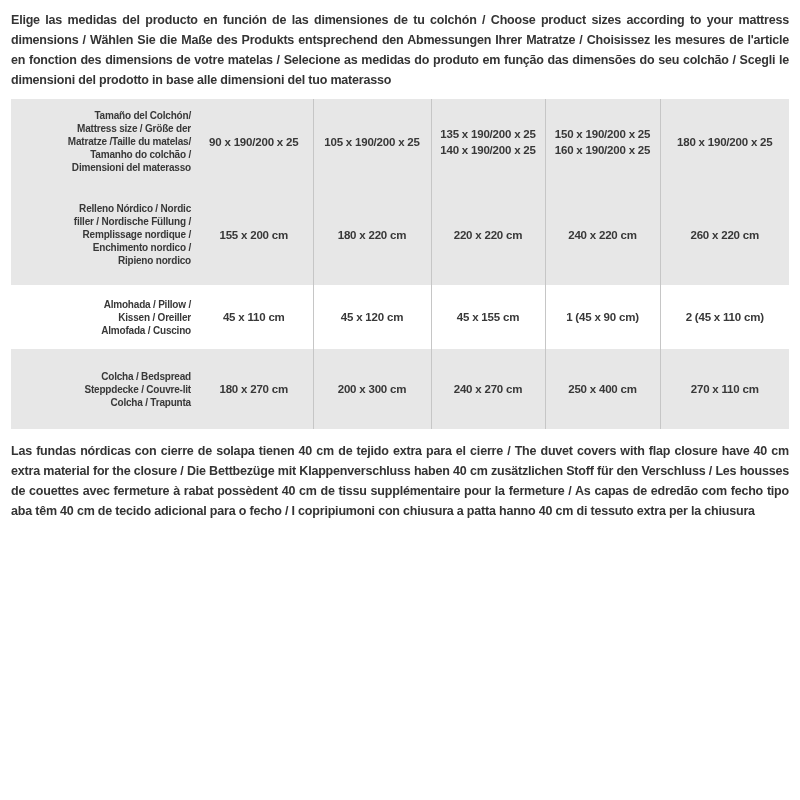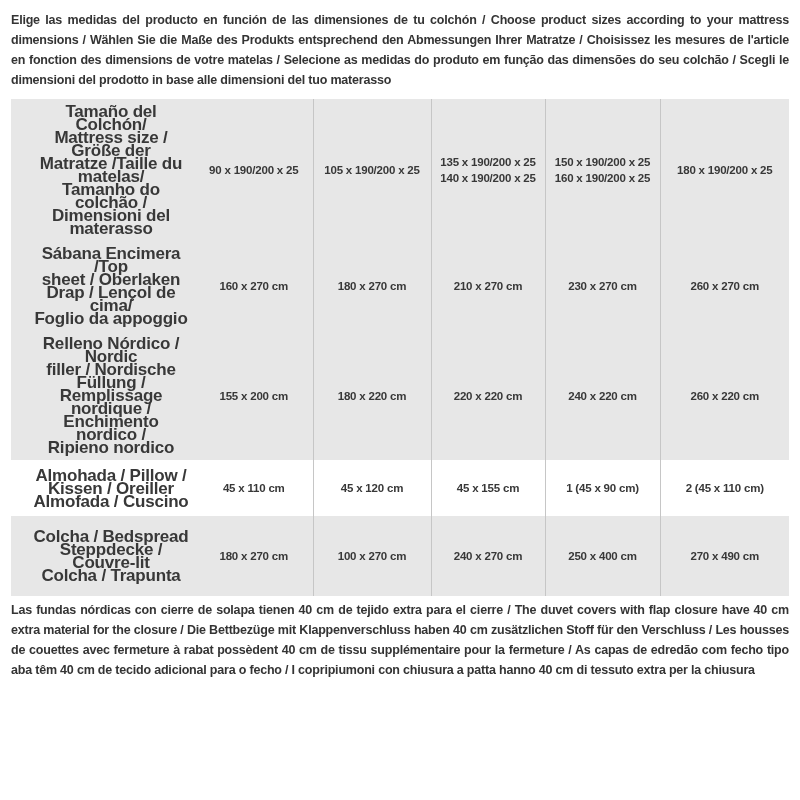--- a/index.html
+++ b/index.html
@@ -19,42 +19,42 @@
   }
   .note {
     font-weight: 700;
     font-size: 12.5px;
     line-height: 20px;
     text-align: justify;
     color: #343434;
     letter-spacing: -0.2px;
   }
   .header-note { margin: 0 0 0 0; }
-  .footer-note { margin: 4px 0 0 0; }
+  .footer-note { margin: 12px 0 0 0; }
 
   table.size-table {
     border-collapse: collapse;
     table-layout: fixed;
     width: 778px;
     margin-top: 9px;
   }
   col.c-label { width: 184px; }
   col.c-1 { width: 118px; }
   col.c-2 { width: 118px; }
   col.c-3 { width: 114px; }
   col.c-4 { width: 115px; }
   col.c-5 { width: 129px; }
 
   tr.stripe th, tr.stripe td { background: #e7e7e7; }
 
   th.label {
-    text-align: center;
+    text-align: right;
     vertical-align: middle;
     padding: 6px 4px 6px 20px;
-    font-size: 17px;
+    font-size: 10px;
     font-weight: 700;
     line-height: 13px;
     white-space: pre-line;
     letter-spacing: -0.2px;
     color: #383838;
   }
   td.val {
     text-align: center;
     vertical-align: middle;
     font-size: 11.5px;
@@ -65,21 +65,21 @@
     color: #383838;
     padding: 2px;
   }
   td.d { border-left: 1px solid #c6c6c6; }
 
   tr.r1 { height: 85px; }
   tr.r2 { height: 74px; }
   tr.r3 { height: 73px; }
   tr.r4 { height: 84px; }
   tr.r5 { height: 101px; }
-  tr.r6 { height: 56px; }
+  tr.r6 { height: 64px; }
   tr.r7 { height: 80px; }
   tr.r8 { height: 71px; }
 </style>
 </head>
 <body>
 
 <div class="wrap">
 
   <p class="note header-note">Elige las medidas del producto en función de las dimensiones de tu colchón / Choose product sizes according to your mattress dimensions / Wählen Sie die Maße des Produkts entsprechend den Abmessungen Ihrer Matratze / Choisissez les mesures de l'article en fonction des dimensions de votre matelas / Selecione as medidas do produto em função das dimensões do seu colchão / Scegli le dimensioni del prodotto in base alle dimensioni del tuo materasso</p>
 
@@ -100,31 +100,20 @@
 Tamanho do colchão /
 Dimensioni del materasso</th>
         <td class="val">90 x 190/200 x 25</td>
         <td class="val d">105 x 190/200 x 25</td>
         <td class="val d">135 x 190/200 x 25
 140 x 190/200 x 25</td>
         <td class="val d">150 x 190/200 x 25
 160 x 190/200 x 25</td>
         <td class="val d">180 x 190/200 x 25</td>
       </tr>
-      <tr class="r3 stripe">
-        <th class="label">Sábana Encimera /Top
-sheet / Oberlaken
-Drap / Lençol de cima/
-Foglio da appoggio</th>
-        <td class="val">160 x 270 cm</td>
-        <td class="val d">180 x 270 cm</td>
-        <td class="val d">210 x 270 cm</td>
-        <td class="val d">230 x 270 cm</td>
-        <td class="val d">260 x 270 cm</td>
-      </tr>
       <tr class="r5 stripe">
         <th class="label">Relleno Nórdico / Nordic
 filler / Nordische Füllung /
 Remplissage nordique /
 Enchimento nordico /
 Ripieno nordico</th>
         <td class="val">155 x 200 cm</td>
         <td class="val d">180 x 220 cm</td>
         <td class="val d">220 x 220 cm</td>
         <td class="val d">240 x 220 cm</td>
@@ -138,23 +127,23 @@
         <td class="val d">45 x 120 cm</td>
         <td class="val d">45 x 155 cm</td>
         <td class="val d">1 (45 x 90 cm)</td>
         <td class="val d">2 (45 x 110 cm)</td>
       </tr>
       <tr class="r7 stripe">
         <th class="label">Colcha / Bedspread
 Steppdecke / Couvre-lit
 Colcha / Trapunta</th>
         <td class="val">180 x 270 cm</td>
-        <td class="val d">100 x 270 cm</td>
+        <td class="val d">200 x 300 cm</td>
         <td class="val d">240 x 270 cm</td>
         <td class="val d">250 x 400 cm</td>
-        <td class="val d">270 x 490 cm</td>
+        <td class="val d">270 x 110 cm</td>
       </tr>
     </tbody>
   </table>
 
   <p class="note footer-note">Las fundas nórdicas con cierre de solapa tienen 40 cm de tejido extra para el cierre / The duvet covers with flap closure have 40 cm extra material for the closure / Die Bettbezüge mit Klappenverschluss haben 40 cm zusätzlichen Stoff für den Verschluss / Les housses de couettes avec fermeture à rabat possèdent 40 cm de tissu supplémentaire pour la fermeture / As capas de edredão com fecho tipo aba têm 40 cm de tecido adicional para o fecho / I copripiumoni con chiusura a patta hanno 40 cm di tessuto extra per la chiusura</p>
 
 </div>
 
 </body></html>

